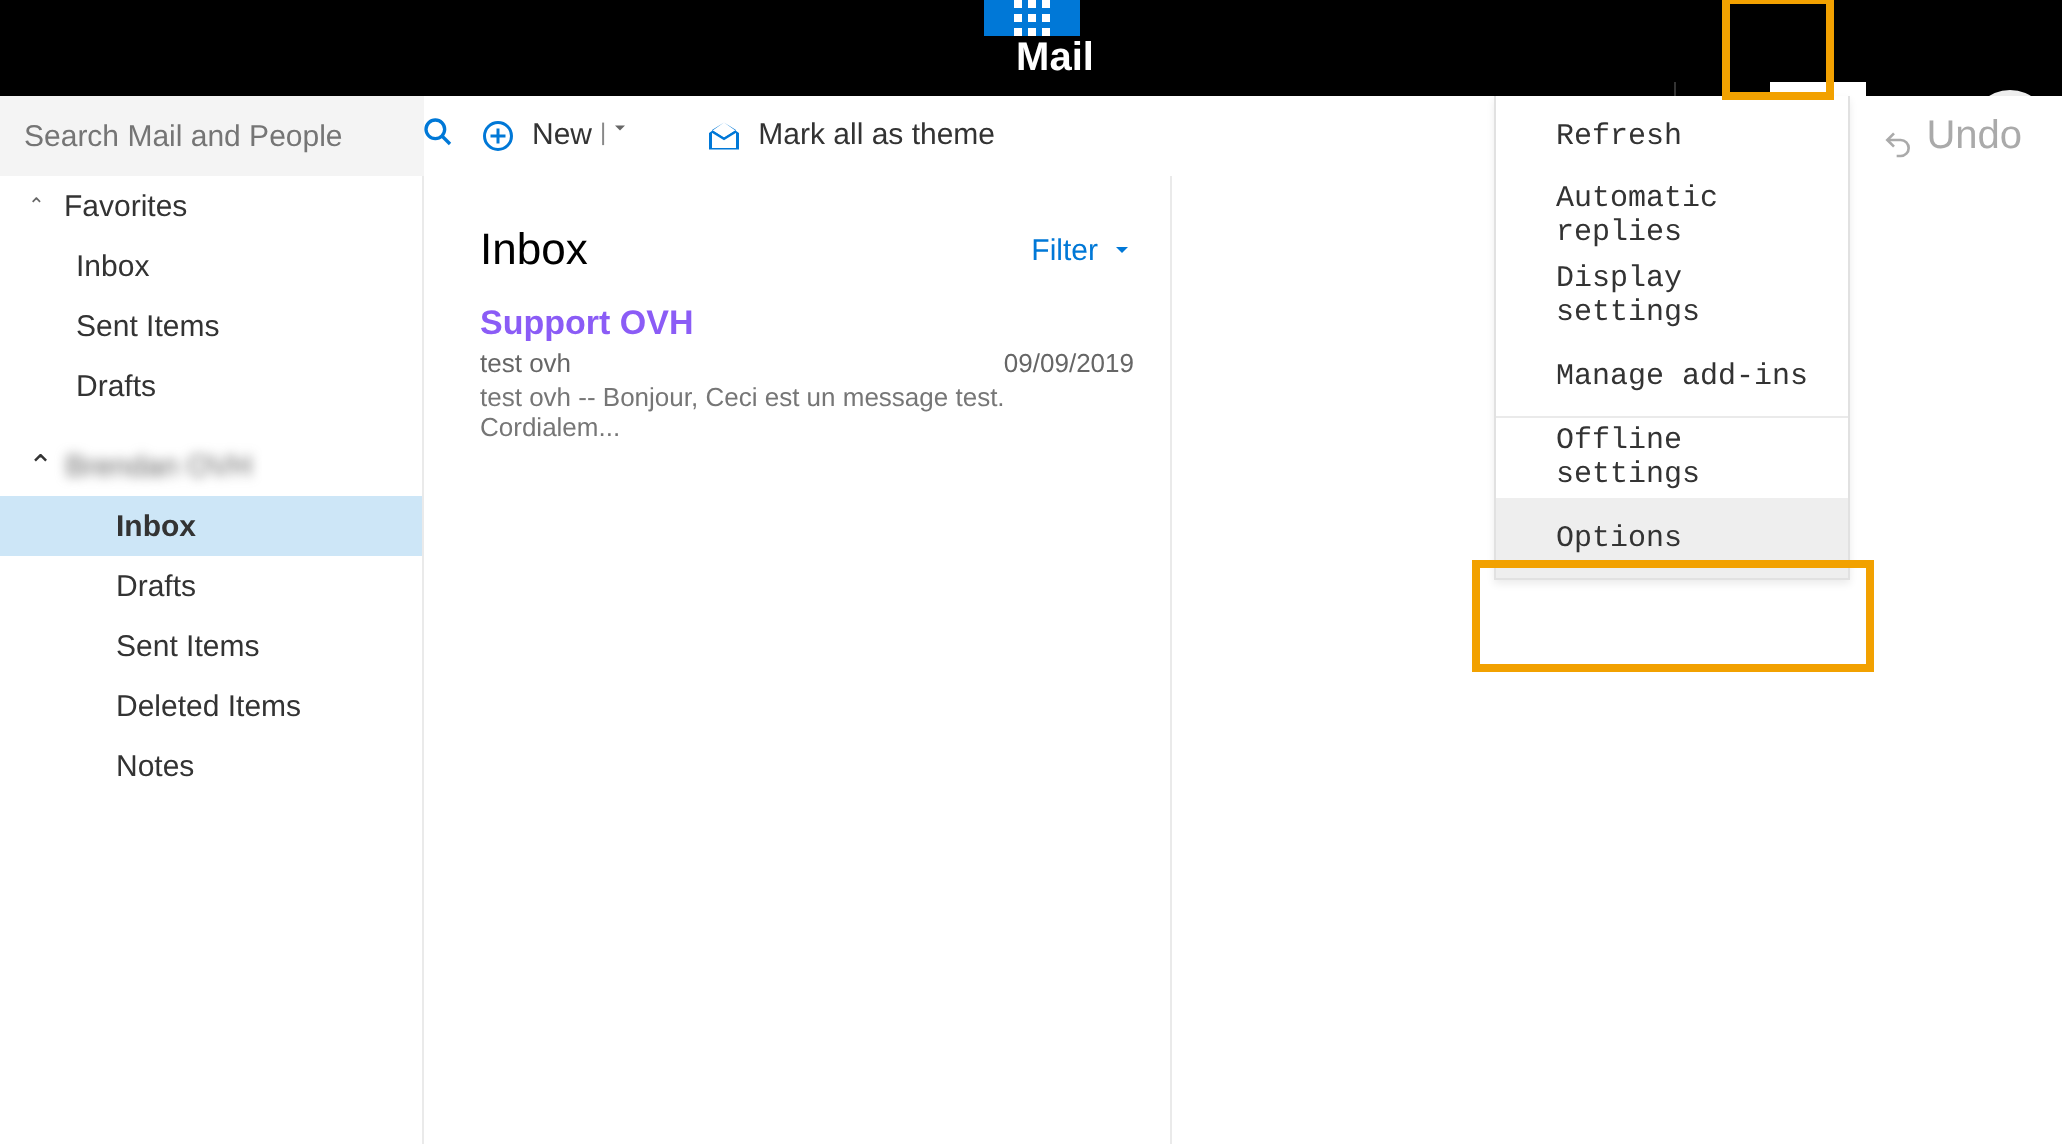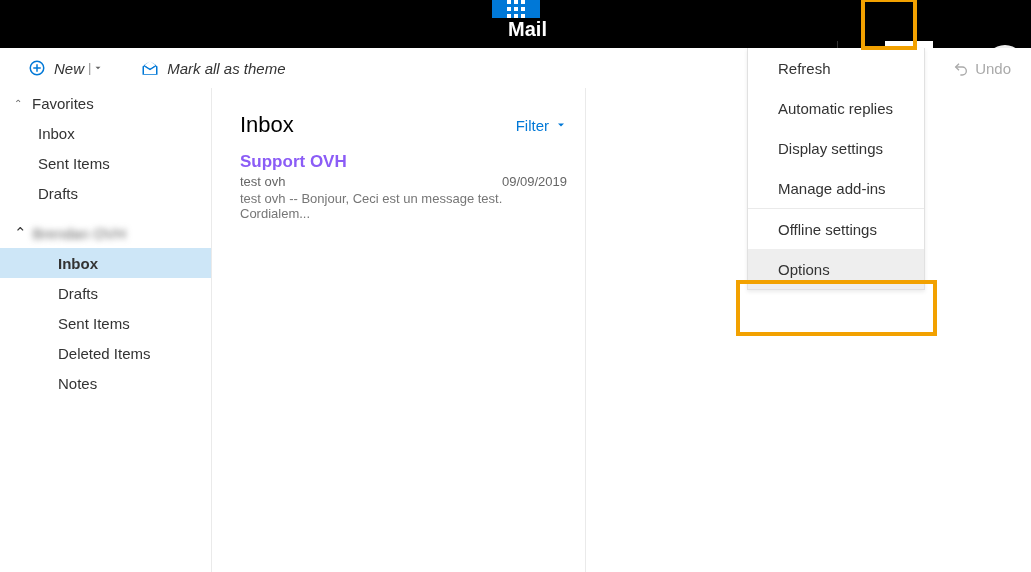--- a/index.html
+++ b/index.html
@@ -11,44 +11,44 @@
   .top-right { margin-left:auto; display:flex; align-items:center; height:48px; }
   .top-icon { width:48px; height:48px; display:flex; align-items:center; justify-content:center; border-left:1px solid #333; cursor:pointer; }
   .top-icon.noborder { border-left:none; }
   .gear-wrap { width:48px; height:48px; background:#fff; display:flex; align-items:center; justify-content:center; position:relative; }
   .gear-highlight { position:absolute; top:-2px; left:861px; width:56px; height:52px; border:4px solid #f2a100; z-index:10; pointer-events:none; }
   .avatar { width:40px; height:40px; border-radius:50%; background:#eee; margin:0 6px 0 4px; display:flex; align-items:center; justify-content:center; }
   .subbar { height:40px; display:flex; align-items:center; background:#fff; position:relative; }
   .searchbox { width:212px; height:40px; background:#f4f4f4; display:flex; align-items:center; padding:0 12px; }
   .searchbox input { border:none; outline:none; background:transparent; flex:1; font-size:15px; color:#333; }
   .searchbox .mag { color:#0078d7; font-size:16px; }
-  .sub-action { display:flex; align-items:center; margin-left:28px; color:#333; font-size:15px; cursor:pointer;font-style:italic; }
+  .sub-action { display:flex; align-items:flex-start; margin-left:28px; color:#333; font-size:15px; cursor:pointer; }
   .sub-action svg { margin-right:8px; }
-  .undo { position:absolute; right:20px; display:flex; align-items:flex-end; color:#aaa; font-size:15px; }
+  .undo { position:absolute; right:20px; display:flex; align-items:flex-end; color:#aaa; font-size:20px; }
   .undo svg { margin-right:6px; }
   .main { display:flex; height:calc(572px - 88px); }
   .sidebar { width:212px; border-right:1px solid #eaeaea; font-size:15px; color:#333; }
   .side-group { display:flex; align-items:center; height:30px; padding:0 14px; cursor:pointer; }
   .side-group .chev { width:12px; margin-right:6px; color:#666; font-size:10px; }
   .side-item { height:30px; display:flex; align-items:center; padding-left:38px; cursor:pointer; }
   .side-item.indent2 { padding-left:58px; }
   .side-item.selected { background:#cde6f7; font-weight:600; }
   .side-account { height:30px; display:flex; align-items:center; padding:0 14px; cursor:pointer; }
   .side-account .name { filter:blur(3px); color:#666; margin-left:6px; }
   .msglist { width:374px; border-right:1px solid #eaeaea; padding:24px 18px 0 28px; }
   .inbox-header { display:flex; align-items:center; justify-content:space-between; margin-bottom:14px; }
   .inbox-title { font-size:22px; font-weight:400; }
   .filter { color:#0078d7; font-size:15px; display:flex; align-items:center; cursor:pointer; }
   .filter .fchev { margin-left:6px; }
   .msg { margin-bottom:10px; }
   .msg-from { font-size:17px; color:#8b5cf6;font-weight:bold; }
   .msg-row { display:flex; justify-content:space-between; font-size:13px; color:#666; margin-top:2px; }
   .msg-prev { font-size:13px; color:#767676; margin-top:2px; }
   .settings-menu { position:absolute; top:48px; left:747px; width:178px; background:#fff; border:1px solid #e1e1e1; border-top:none; z-index:5; box-shadow:0 2px 4px rgba(0,0,0,0.08); }
-  .menu-item { height:40px; display:flex; align-items:center; padding:0 16px 0 30px; font-size:15px; color:#333; cursor:pointer; }
+  .menu-item { height:40px; display:flex; align-items:center; padding:0 16px 0 30px; font-size:15px; color:#333; cursor:pointer;font-family:Liberation Mono, monospace; }
   .menu-div { height:1px; background:#eaeaea; }
   .options-highlight { position:absolute; top:280px; left:736px; width:201px; height:56px; border:4px solid #f2a100; z-index:20; pointer-events:none; }
   .options-item { background:#eee; }
 </style>
 </head>
 <body>
 
 <div class="topbar">
   <div class="waffle">
     <svg viewBox="0 0 18 18">
@@ -84,20 +84,29 @@
       <svg width="36" height="36" viewBox="0 0 24 24" fill="#ccc">
           <circle cx="12" cy="8" r="4"></circle>
           <path d="M12 14c-5 0-8 2.5-8 5v1h16v-1c0-2.5-3-5-8-5z"></path>
         </svg>
     </div>
   </div>
 </div>
 <div class="gear-highlight"></div>
 
 <div class="subbar">
+  <div class="searchbox">
+    <input placeholder="Search Mail and People" style="">
+    <span class="mag">
+      <svg width="16" height="16" viewBox="0 0 24 24" fill="none" stroke="#0078d7" stroke-width="2.5">
+          <circle cx="10" cy="10" r="7"></circle>
+          <line x1="21" y1="21" x2="15" y2="15"></line>
+        </svg>
+    </span>
+  </div>
   <div class="sub-action">
     <svg width="18" height="18" viewBox="0 0 24 24" fill="none" stroke="#0078d7" stroke-width="2">
         <circle cx="12" cy="12" r="9"></circle>
         <line x1="12" y1="7" x2="12" y2="17"></line>
         <line x1="7" y1="12" x2="17" y2="12"></line>
       </svg>
     <span>New</span>
     <span style="color:#888;margin-left:4px;font-size:12px">|</span>
     <svg width="10" height="10" viewBox="0 0 24 24" fill="#666" style="margin-left:2px">
         <path d="M6 9l6 6 6-6z"></path>

